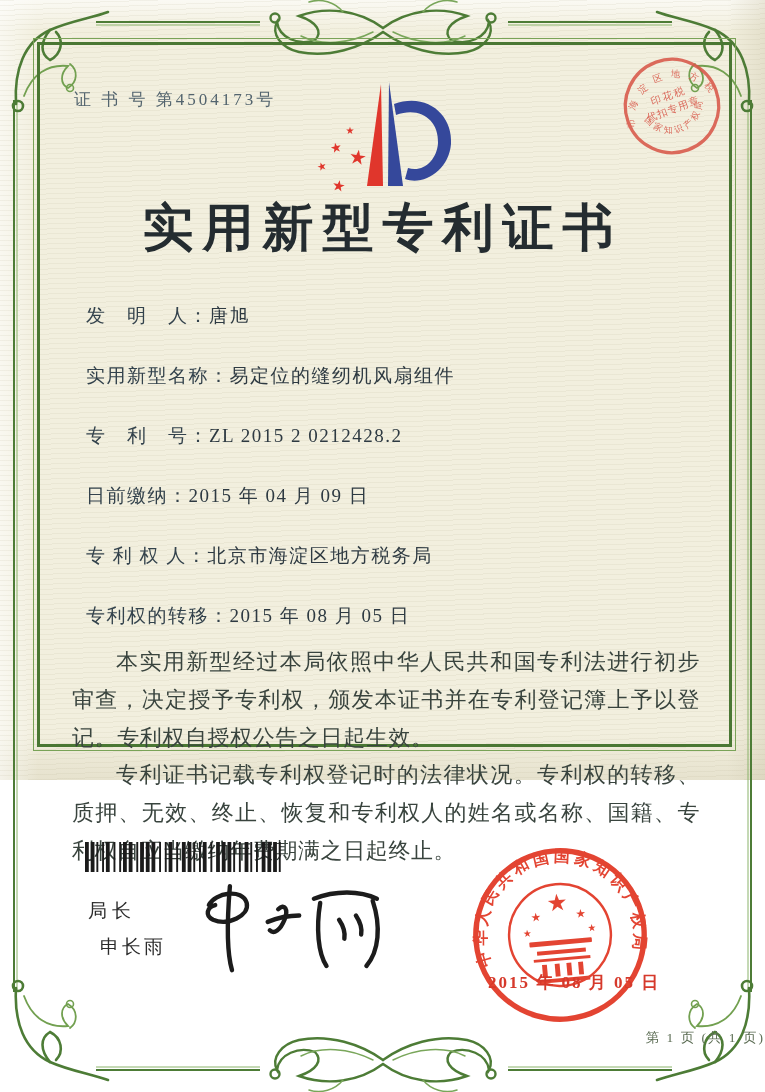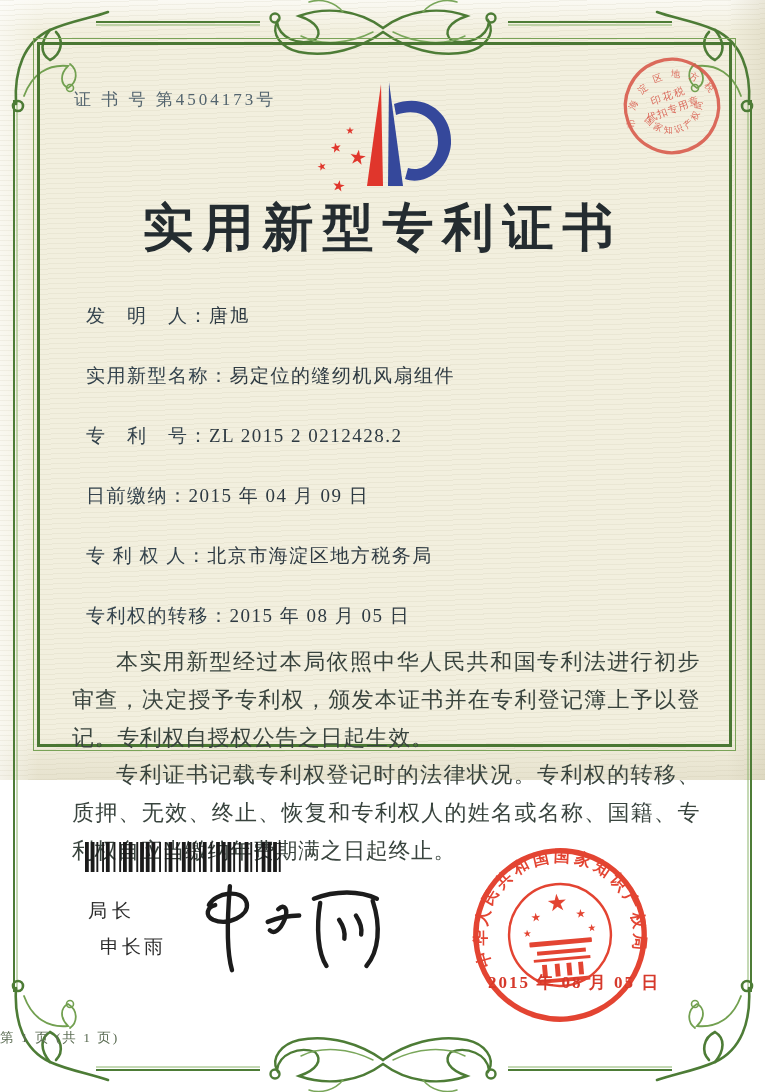--- a/index.html
+++ b/index.html
@@ -25,21 +25,21 @@
   .row .val{color:#2e3a42;}
   .paras{position:absolute;left:72px;top:643px;width:628px;font-size:22px;line-height:1.72;color:#39443e;text-align:justify;letter-spacing:0.6px;}
   .paras p{margin:0;text-indent:2em;}
   .barcode{position:absolute;left:85px;top:842px;width:215px;height:30px;}
   .sig-role{position:absolute;left:88px;top:898px;font-size:19px;letter-spacing:5px;color:#2b2b2b;font-family:Liberation Serif, serif;}
   .sig-name{position:absolute;left:100px;top:934px;font-size:19px;letter-spacing:3px;color:#2b2b2b;}
   .sig-svg{position:absolute;left:190px;top:866px;width:210px;height:118px;}
   .tax-seal{position:absolute;left:616px;top:50px;width:112px;height:112px;transform:rotate(-20deg);opacity:0.88;}
   .office-seal{position:absolute;left:467px;top:842px;width:186px;height:186px;transform:rotate(-5deg);opacity:0.95;}
   .seal-date{position:absolute;left:488px;top:971px;font-size:17px;font-weight:700;letter-spacing:2px;color:#d6392b;}
-  .footer{position:absolute;left:0;top:1029px;width:100%;text-align:left;font-size:13.5px;letter-spacing:2px;color:#5d6e55;}
+  .footer{position:absolute;left:0;top:1029px;width:100%;text-align:right;font-size:13.5px;letter-spacing:2px;color:#5d6e55;}
 </style>
 </head>
 <body>
 
 <div class="page">
 
   <svg class="frame-svg" width="765" height="1092" viewBox="0 0 765 1092">
     <defs>
       <g id="cornerScroll" fill="none" stroke="#4d7c36" stroke-width="2.6" stroke-linecap="round">
         <path d="M6,96 C4,62 14,34 40,22 C60,13 82,10 98,4"></path>

